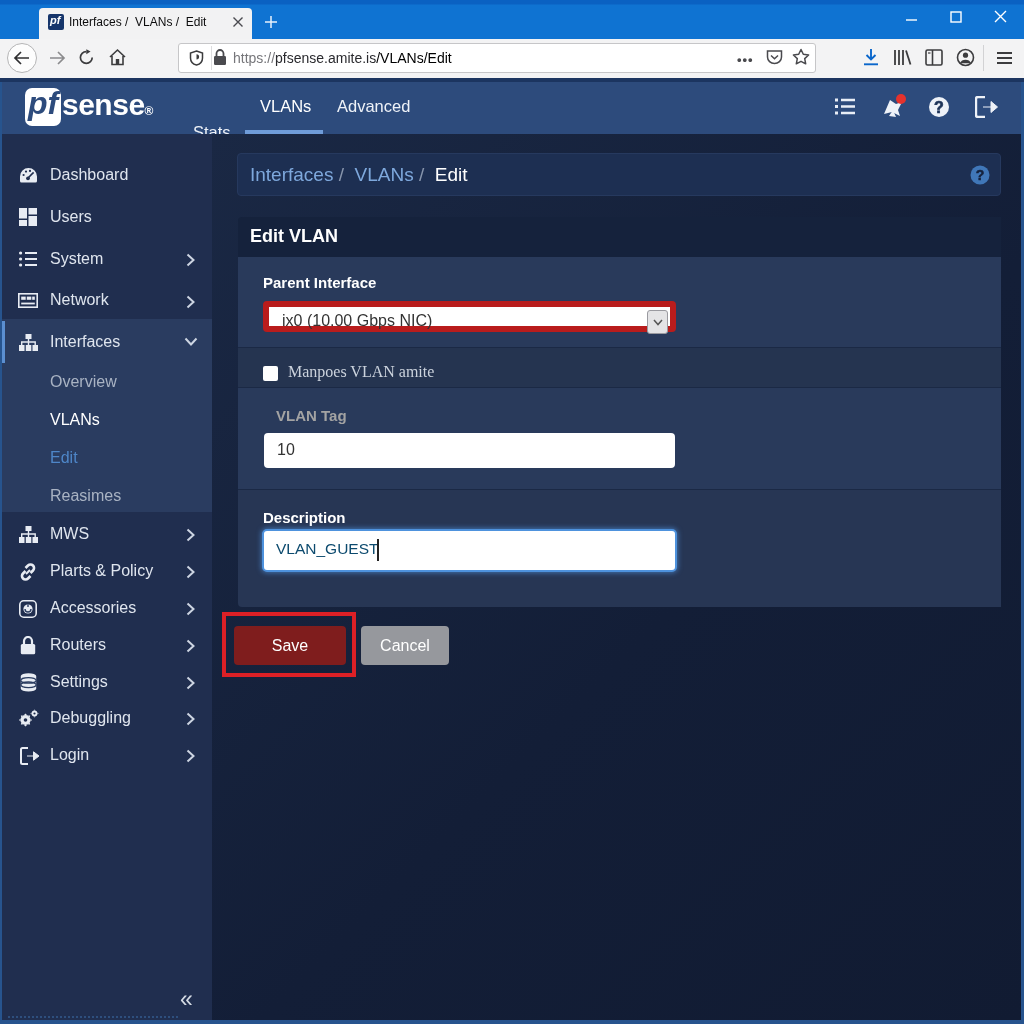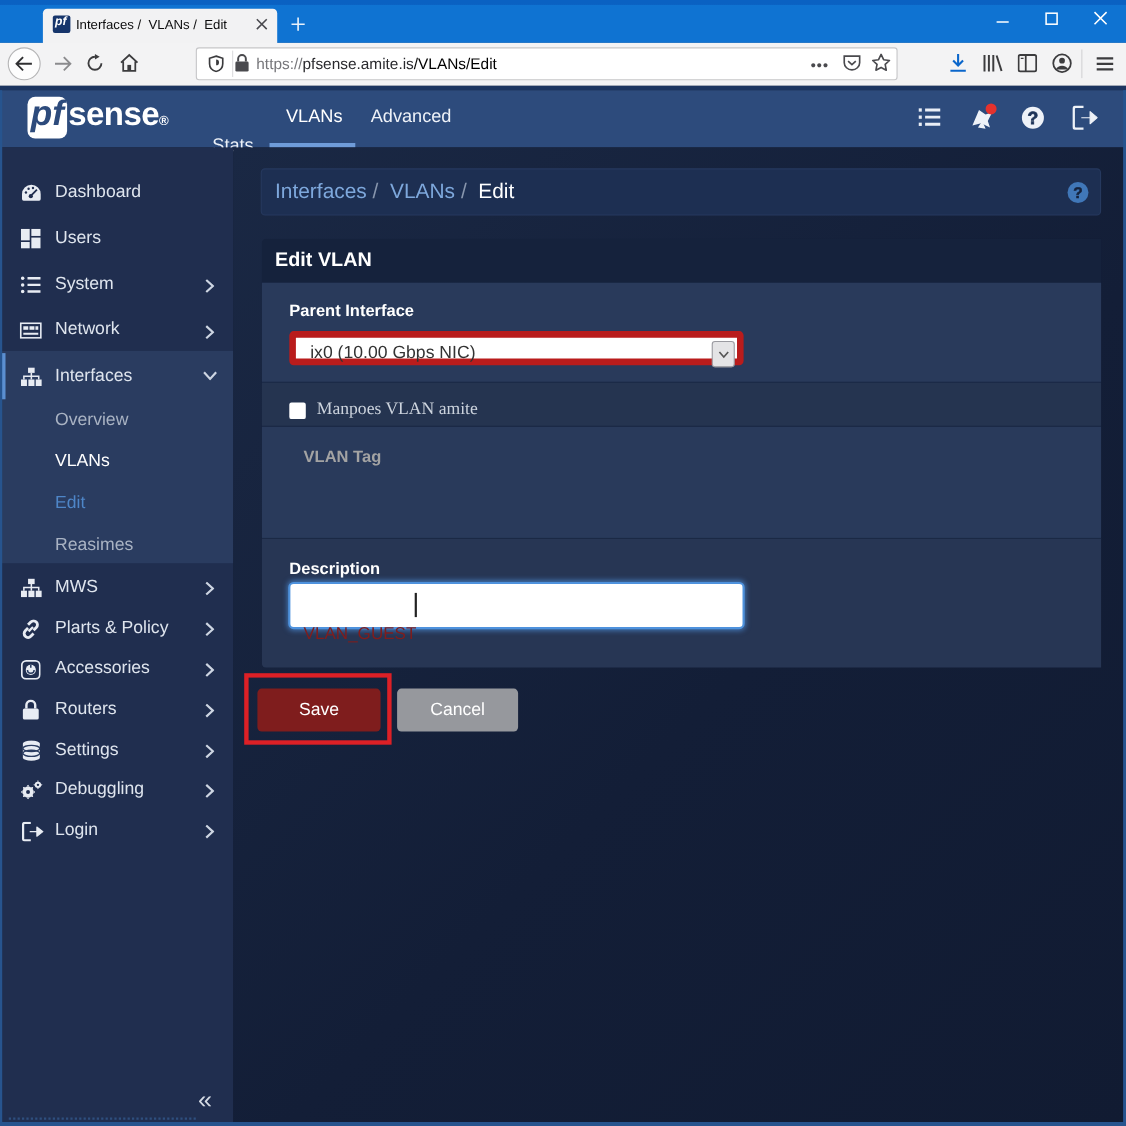--- a/index.html
+++ b/index.html
@@ -310,31 +310,34 @@
       <svg class="abs" style="left:5px;top:8px;" width="10" height="7" viewBox="0 0 10 7">
           <path d="M1 1 L5 5.5 L9 1" stroke="#555" stroke-width="1.5" fill="none"></path>
         </svg>
     </div>
   </div>
 
   <div class="abs" style="left:25px;top:149px;width:15px;height:15px;background:#fff;border-radius:2px;"></div>
   <div class="abs" style="left:50px;top:146px;color:#ccd3dd;font-size:16px;font-family:Liberation Serif, serif;">Manpoes VLAN amite</div>
 
   <div class="abs" style="left:25px;top:190px;color:#a3a3a3;font-size:15px;font-weight:bold;margin-left:13px;">VLAN Tag</div>
+  <div class="abs" style="left:26px;top:216px;width:411px;height:35px;background:#fff;border-radius:4px;">
+    <div class="abs" style="left:13px;top:8px;color:#333;font-size:16px;">10</div>
+  </div>
 
   <div class="abs" style="left:25px;top:292px;color:#fff;font-size:15px;font-weight:bold;">Description</div>
   <div class="abs" style="left:24px;top:312px;width:415px;height:43px;background:#fff;border:2.5px solid #4e92dd;border-radius:5px;box-shadow:0 0 5px 1px rgba(80,150,230,0.6);">
-    <div class="abs" style="left:12px;top:9px;color:#7f1d1d;font-size:15.5px;margin-top:28px;">VLAN_GUEST</div>
+    <div class="abs" style="left:12px;top:9px;color:#0c4a6e;font-size:15.5px;">VLAN_GUEST</div>
     <div class="abs" style="left:113px;top:8px;width:1.5px;height:22px;background:#222;"></div>
   </div>
 </div>
 
 <div class="abs" style="left:222px;top:612px;width:134px;height:65px;border:4px solid #dd2026;"></div>
 <div class="abs" style="left:234px;top:626px;width:112px;height:39px;background:#7f1d1d;border-radius:4px;color:#fff;font-size:16px;text-align:center;line-height:39px;">Save</div>
-<div class="abs" style="left:361px;top:626px;width:110px;height:39px;background:#96989d;border-radius:4px;color:#fff;font-size:16px;text-align:center;line-height:39px;">Cancel</div>
+<div class="abs" style="left:361px;top:626px;width:88px;height:39px;background:#96989d;border-radius:4px;color:#fff;font-size:16px;text-align:center;line-height:39px;">Cancel</div>
 
 <div class="abs" style="left:8px;top:1015px;width:170px;height:3px;border-bottom:2px dotted #3b6aa6;opacity:0.55;"></div>
 
 <div class="abs" style="left:180px;top:986px;color:#d5dbe4;font-size:23px;">«</div>
 
 <div class="abs" style="left:0;top:82px;width:2px;height:942px;background:#27548e;"></div>
 <div class="abs" style="left:1021px;top:82px;width:3px;height:942px;background:#27548e;"></div>
 <div class="abs" style="left:0;top:1020px;width:1024px;height:4px;background:#27548e;"></div>
 
 </body></html>

